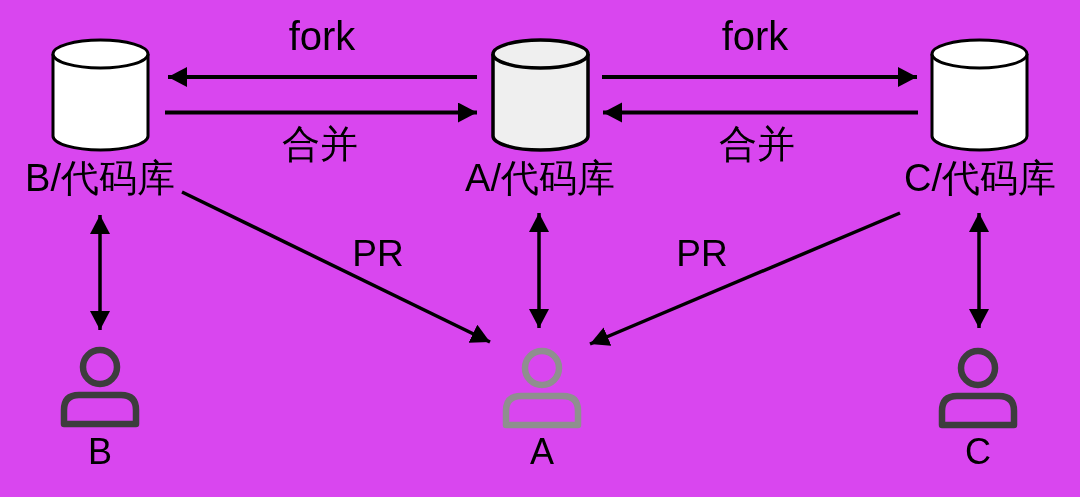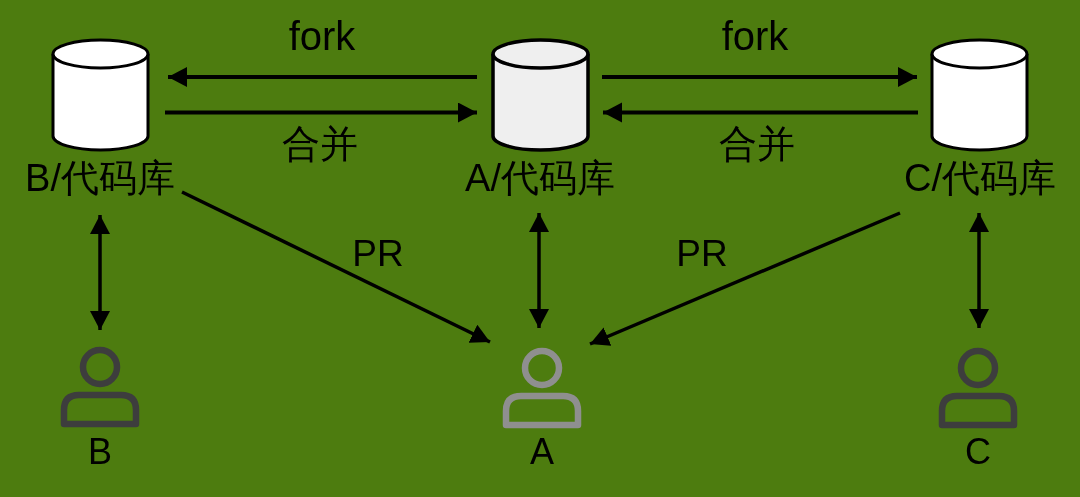--- a/index.html
+++ b/index.html
@@ -1,16 +1,16 @@
 <!DOCTYPE html>
 <html><head>
 <meta charset="utf-8">
 <style>
   html,body{margin:0;padding:0;background:#ffffff;}
-  .stage{width:1080px;height:497px;position:relative;background:#4d7c0f;overflow:hidden;}
+  .stage{width:1080px;height:497px;position:relative;background:#d946ef;overflow:hidden;}
   svg{display:block;}
   text{font-family:"Liberation Sans","DejaVu Sans",sans-serif;text-anchor:middle;}
   .lbl-repo{font-size:38px;}
   .lbl-fork{font-size:40px;}
   .lbl-merge{font-size:38px;}
   .lbl-pr{font-size:37px;}
   .lbl-user{font-size:36px;}
   .edge{fill:none;stroke-width:4;}
   .sync{fill:none;stroke-width:3.5;}
   .pr-line{fill:none;stroke-width:3.5;}

